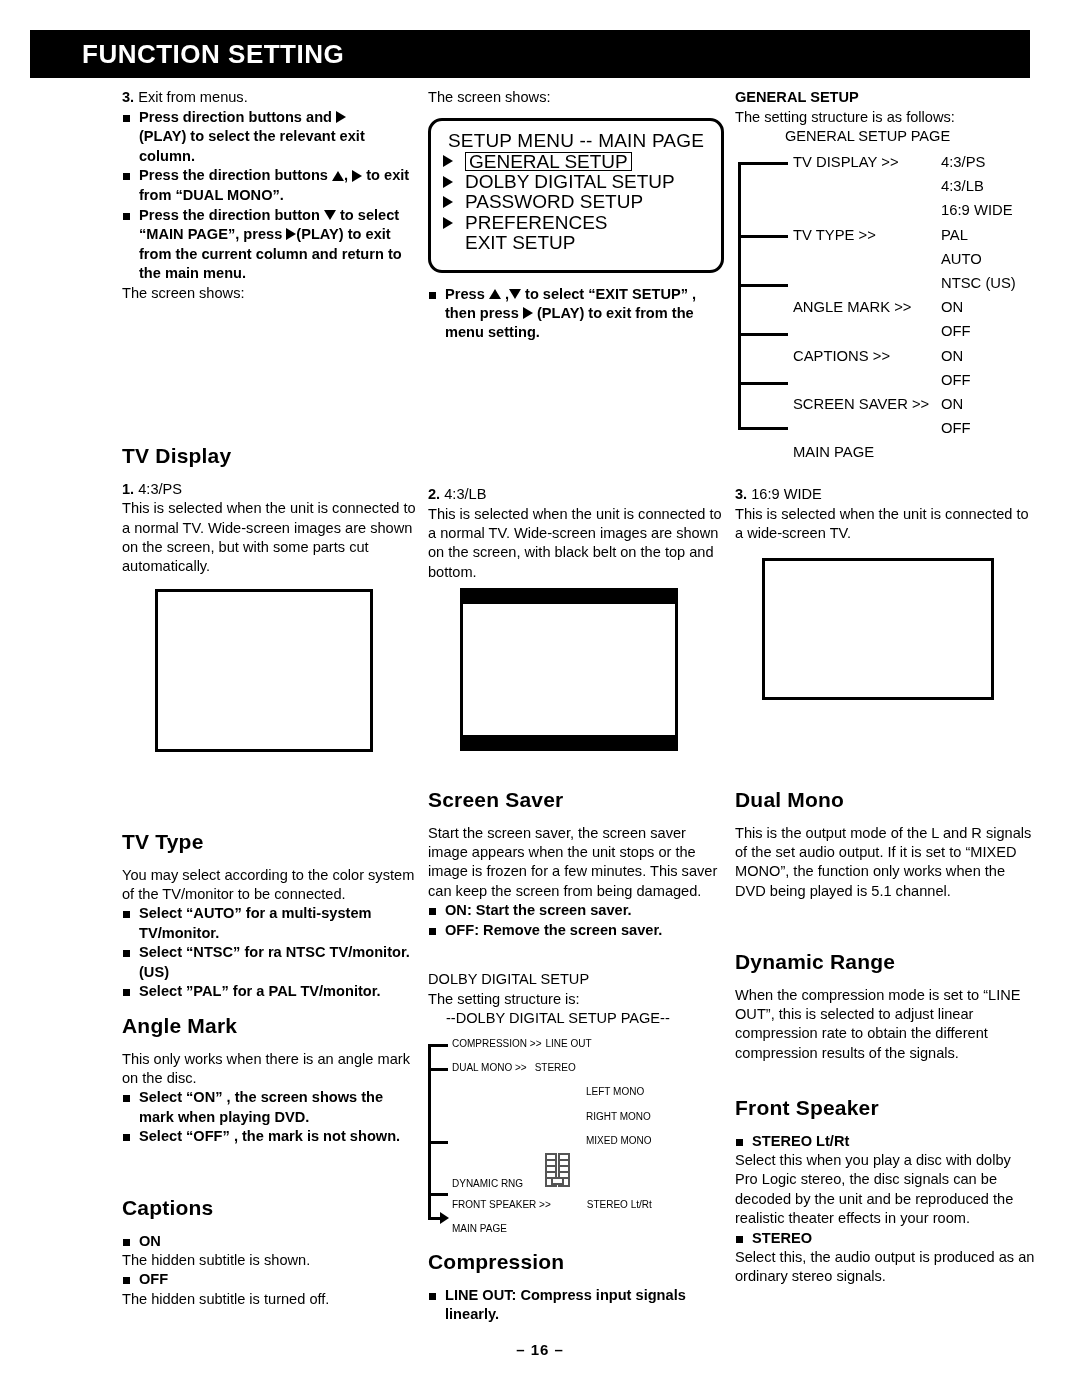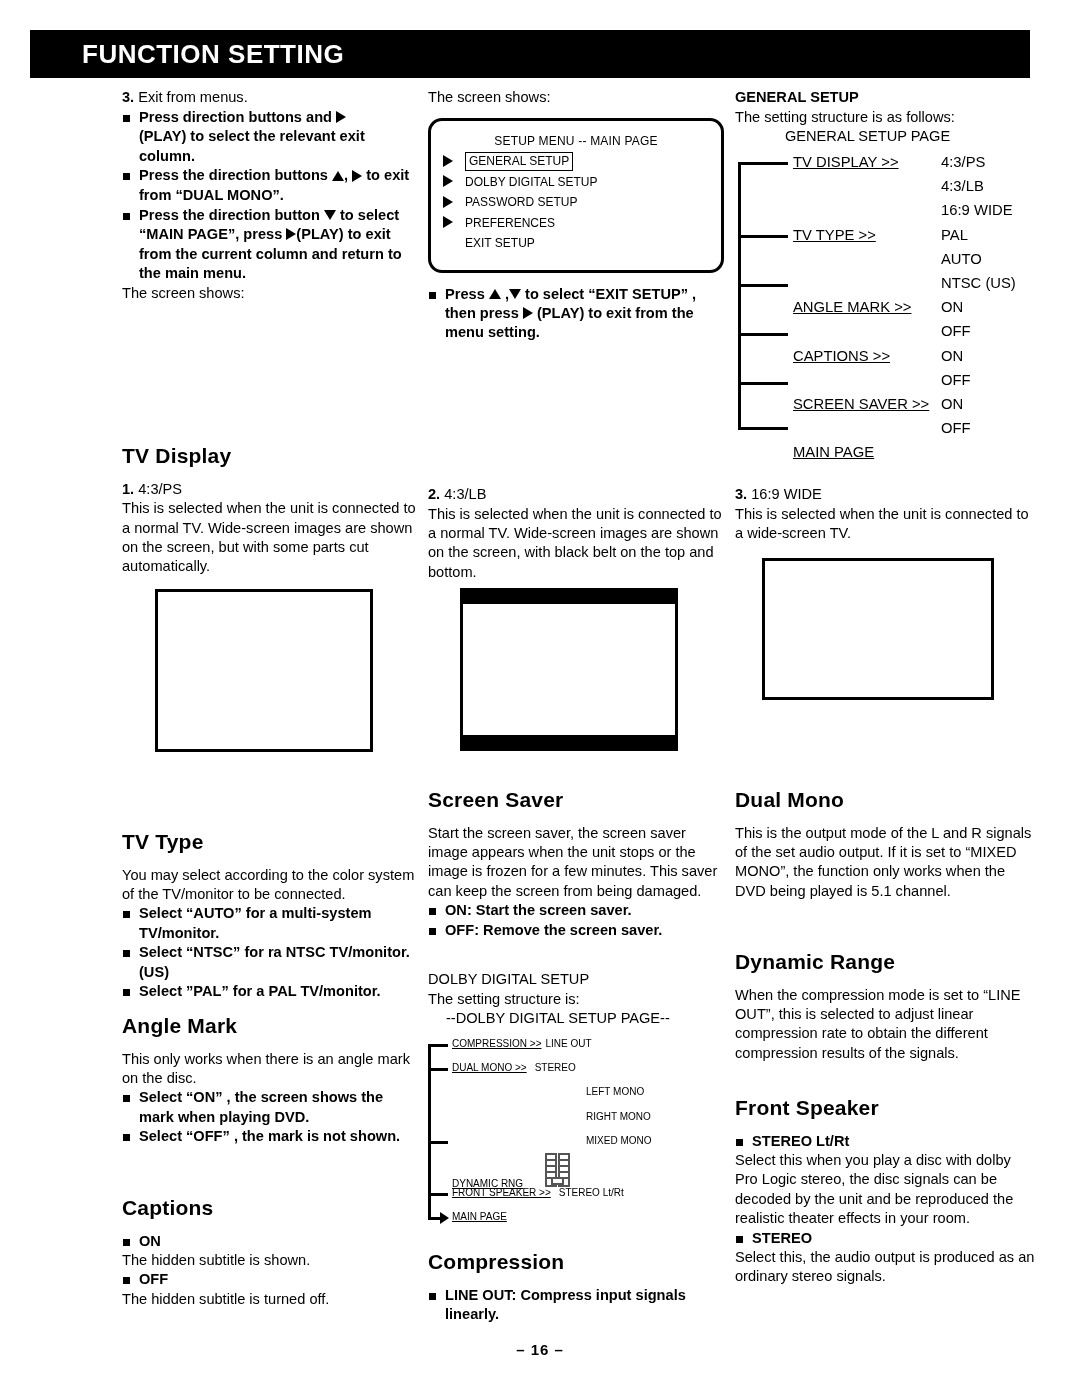--- a/index.html
+++ b/index.html
@@ -106,21 +106,21 @@
     border-top: 10px solid #000;
     top: -1px;
   }
 
   
   .osd-box {
     border: 3px solid #000;
     border-radius: 14px;
     padding: 10px 12px 16px 12px;
     margin-top: 10px;
-    font-size: 12px;
+    font-size: 19px;
     line-height: 20.5px;
   }
   .osd-title { text-align: center; letter-spacing: 0.2px; }
   .osd-row { display: flex; align-items: center; }
   .osd-row .arrow { width: 22px; flex: 0 0 22px; }
   .osd-sel {
     border: 1.5px solid #000;
     padding: 0 3px;
     line-height: 17px;
     display: inline-block;
@@ -134,21 +134,21 @@
   }
   .tree-spine {
     position: absolute;
     background: #000;
   }
   .tree-row {
     display: flex;
     align-items: baseline;
     height: 24.2px;
   }
-  .tree-row .lbl { flex: 0 0 auto; text-decoration: underline; }
+  .tree-row .lbl { flex: 0 0 auto; }
   .tree-row .val { }
 
   
   .tv-box {
     border: 3px solid #000;
     background: #fff;
     box-sizing: border-box;
   }
   .tv-box.lb {
     border: 3px solid #000;
@@ -383,21 +383,21 @@
           <line x1="1" y1="19" x2="11" y2="19" stroke="#555" stroke-width="2"></line>
           <line x1="1" y1="25" x2="11" y2="25" stroke="#555" stroke-width="2"></line>
           <line x1="14" y1="7" x2="24" y2="7" stroke="#555" stroke-width="2"></line>
           <line x1="14" y1="13" x2="24" y2="13" stroke="#555" stroke-width="2"></line>
           <line x1="14" y1="19" x2="24" y2="19" stroke="#555" stroke-width="2"></line>
           <line x1="14" y1="25" x2="24" y2="25" stroke="#555" stroke-width="2"></line>
           <rect x="7" y="25" width="11" height="6" fill="#fff" stroke="#555" stroke-width="2"></rect>
         </svg>
       </span>
     </div>
-    <div class="tree-row" style="">
+    <div class="tree-row" style="margin-top:12px;gap:28px;">
       <span class="lbl">FRONT SPEAKER &gt;&gt;</span>
       <span class="val ml" style="margin-left:8px;">STEREO Lt/Rt</span>
     </div>
     <div class="tree-row">
       <span class="lbl">MAIN PAGE</span>
     </div>
   </div>
 </div>
 
 <div class="col col-2" style="top:1252px;">

